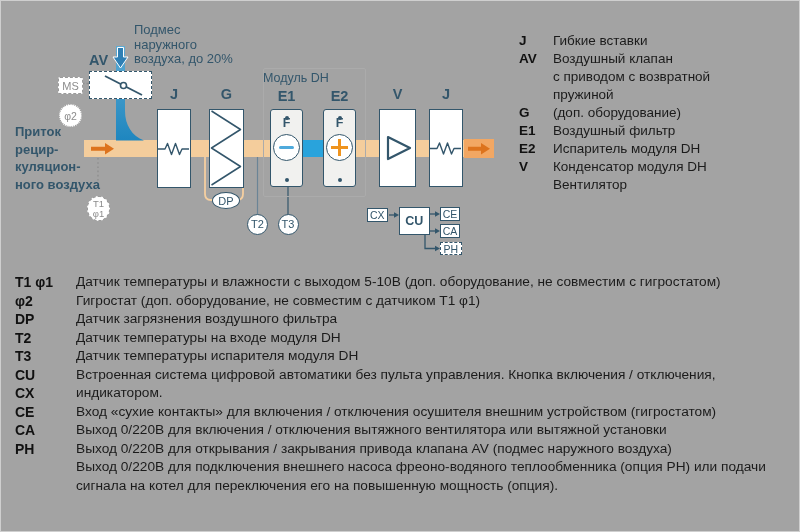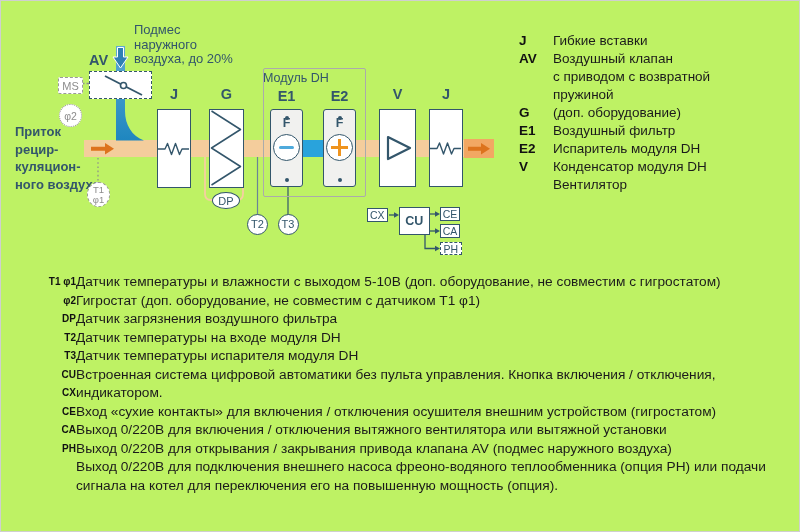--- a/index.html
+++ b/index.html
@@ -1,18 +1,18 @@
 <!DOCTYPE html>
 <html><head>
 <meta charset="utf-8">
 <style>
   html,body{margin:0;padding:0;background:#fff;}
   .canvas{
     position:relative;width:800px;height:532px;box-sizing:border-box;
-    background:#bef264;border:1px solid #cfcfcf;overflow:hidden;
+    background:#a3a3a3;border:1px solid #cfcfcf;overflow:hidden;
     font-family:"Liberation Sans",sans-serif;
   }
   .abs{position:absolute;}
   
   .dtext{position:absolute;color:#33566B;font-size:13px;line-height:14.5px;white-space:nowrap;}
   .dtext.wide{line-height:17.7px;font-weight:bold;}
   .comp-label{position:absolute;color:#33566B;font-weight:bold;font-size:14.5px;text-align:center;white-space:nowrap;}
   .module-label{position:absolute;color:#33566B;font-size:12.5px;white-space:nowrap;}
   
   .box{position:absolute;background:#fff;border:1.6px solid #33566B;box-sizing:border-box;}
@@ -38,21 +38,21 @@
   .tbox.bold{font-weight:bold;font-size:12.5px;border-width:1.7px;}
   .tbox.dashed{border-style:dashed;border-width:1.5px;}
   
   .legend{position:absolute;left:518px;top:31px;}
   .legend-row{display:flex;height:18px;line-height:18px;}
   .legend-label{width:34px;font-weight:bold;font-size:13.5px;color:#111;flex:none;}
   .legend-text{font-size:13.5px;color:#1b1b1b;white-space:nowrap;}
   
   .specs{position:absolute;left:14px;top:272px;}
   .spec-row{display:flex;height:18.5px;line-height:18.5px;}
-  .spec-label{width:61px;font-weight:bold;font-size:10px;color:#111;flex:none;text-align:right;}
+  .spec-label{width:61px;font-weight:bold;font-size:14px;color:#111;flex:none;}
   .spec-text{font-size:13.7px;color:#1b1b1b;white-space:nowrap;}
 </style>
 </head>
 <body>
 
 <div class="canvas">
 
   <svg class="abs" style="left:0;top:0" width="520" height="270" viewBox="0 0 520 270">
     <defs>
       <linearGradient id="bluegrad" x1="0" y1="0" x2="0" y2="1">
@@ -113,21 +113,21 @@
     <span>φ2</span>
   </div>
 
   <div class="dtext wide" style="left:14px;top:122px">
     <div>Приток</div>
     <div>рецир-</div>
     <div>куляцион-</div>
     <div>ного воздуха</div>
   </div>
 
-  <div class="badge gray stack" style="left:86px;top:181px;width:23px;height:25px">
+  <div class="badge gray stack" style="left:86px;top:195px;width:23px;height:25px">
     <div>
       <div>Т1</div>
       <div>φ1</div>
     </div>
   </div>
 
   <span class="comp-label" style="left:156px;top:85px;width:34px">J</span>
   <span class="comp-label" style="left:208px;top:85px;width:35px">G</span>
   <span class="comp-label" style="left:269px;top:87px;width:33px">E1</span>
   <span class="comp-label" style="left:322px;top:87px;width:33px">E2</span>

